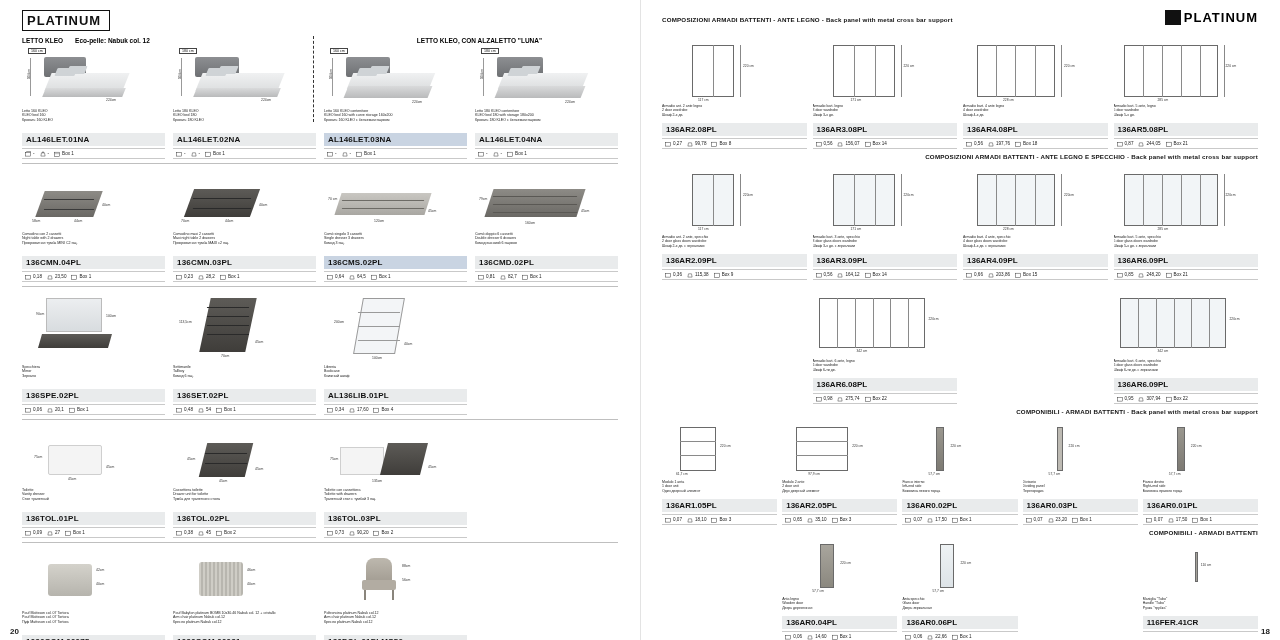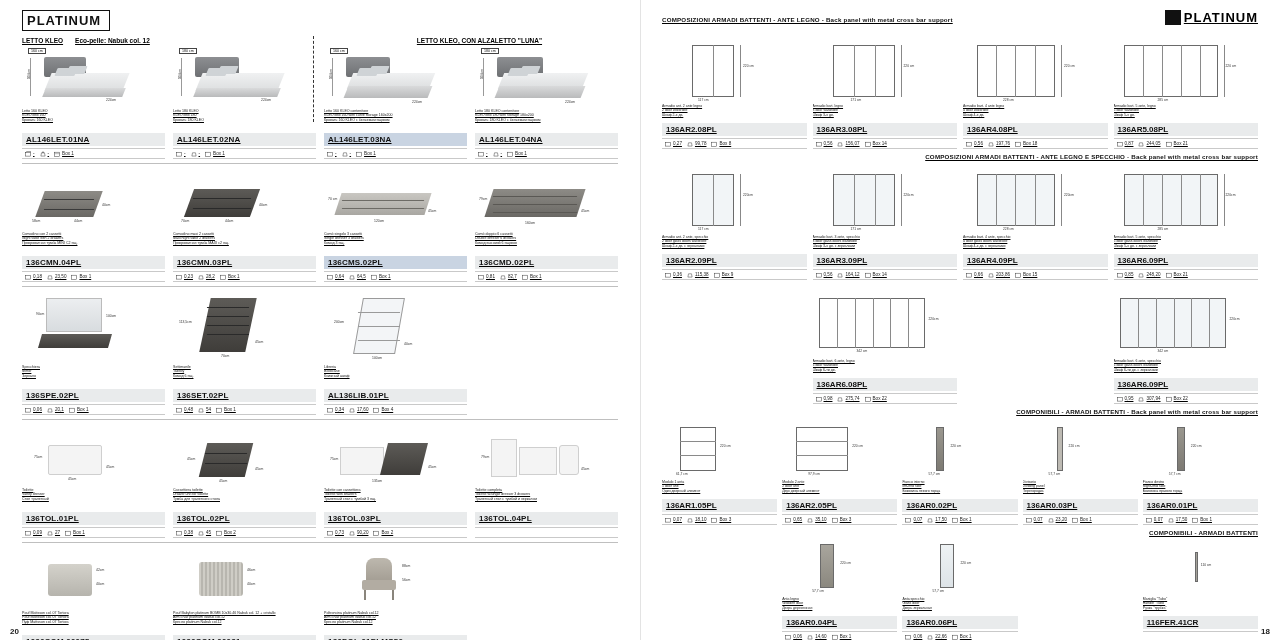--- a/index.html
+++ b/index.html
@@ -4,21 +4,21 @@
 <style>
   * { box-sizing: border-box; }
   html, body {
     margin: 0; padding: 0;
     width: 1280px; height: 640px;
     background: #ffffff;
     font-family: "Liberation Sans", sans-serif;
     overflow: hidden;
   }
   .spread { position: relative; width: 1280px; height: 640px; display: flex; }
-  .page { position: relative; height: 640px; text-decoration: underline; }
+  .page { position: relative; height: 640px; }
   .page-left { width: 640px; padding: 10px 22px 0 22px; }
   .page-right { width: 640px; padding: 10px 22px 0 22px; }
 
   
   .brand-left {
     display: inline-block;
     font-size: 13px; font-weight: bold; letter-spacing: 1px;
     padding: 2px 8px 2px 4px;
     border: 1.5px solid #111;
     color: #111;
@@ -660,34 +660,20 @@
             </span>
           <span class="sp">
               <svg class="ic" viewBox="0 0 10 10">
                 <rect x="1" y="2" width="8" height="7" fill="none" stroke="#333" stroke-width=".8"></rect>
               </svg>
               <span>Box 2</span>
             </span>
         </div>
       </div>
 
-      <div class="cell">
-        <div class="imgbox">
-          <div class="ph white" style="left:16px; top:14px; width:26px; height:38px;"></div>
-          <div class="ph white" style="left:44px; top:22px; width:38px; height:28px;"></div>
-          <div class="ph white" style="left:84px; top:20px; width:20px; height:30px; border-radius:3px;"></div>
-          <div class="dim" style="left:6px; top:30px;">79cm</div>
-          <div class="dim" style="left:106px; top:42px;">45cm</div>
-        </div>
-        <div class="caption" style="white-space:pre-line;">Toilette completa
-Toilette w/single dresser 3 drawers
-Туалетный стол с тумбой и зеркалом</div>
-        <div class="codebar">136TOL.04PL</div>
-        <div class="specbar"></div>
-      </div>
     </div>
 
     <div class="rowline"></div>
 
     
     <div class="grid4">
       <div class="cell">
         <div class="imgbox">
           <div class="ph" style="left:26px; top:16px; width:44px; height:32px; background:linear-gradient(180deg,#d4d2cb,#b6b4ad); border-radius:3px;"></div>
           <div class="dim" style="left:74px; top:20px;">42cm</div>

